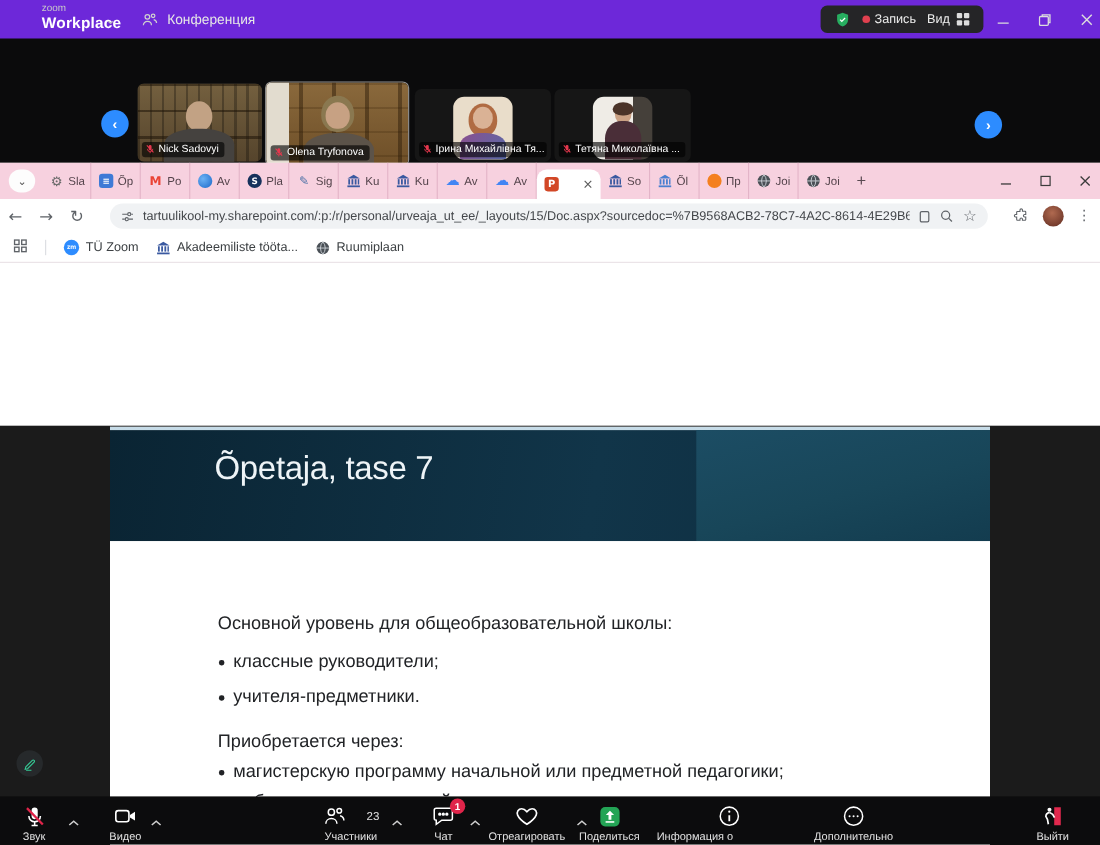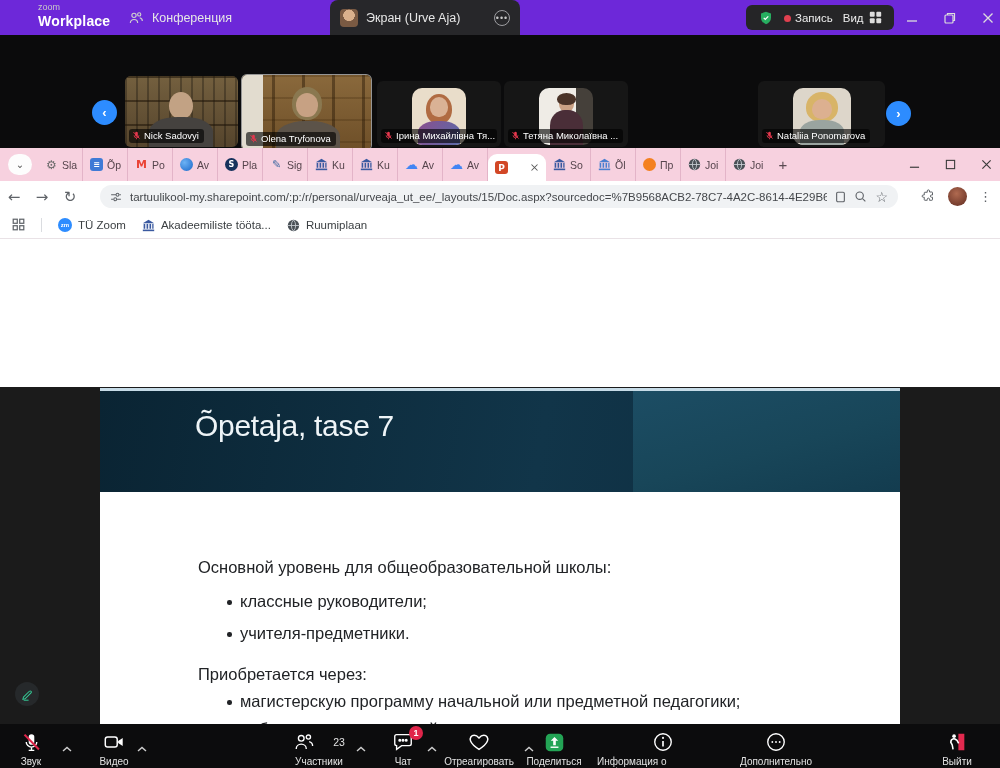--- a/index.html
+++ b/index.html
@@ -82,21 +82,21 @@
 
   
   .content { position:absolute; left:0; top:239px; width:1000px; height:449px; background:#1b1b1b; }
   .slide { position:absolute; left:100px; top:1px; width:800px; height:446px; background:#fff; }
   .slide-topline { height:3px; background:#c6dbe7; }
   .slide-header { position:relative; height:101px; background:linear-gradient(100deg,#0a2433 0%, #113549 55%, #0d2b3d 100%); overflow:hidden;padding-left:20px; }
   .header-light { position:absolute; left:533px; right:0; top:0; bottom:0; background:linear-gradient(165deg,#1c4d64 0%, #184659 55%, #133c4f 100%); }
   .slide-title { position:absolute; left:95px; top:18px; font-size:30px; color:#eef4f7; letter-spacing:-.3px; }
   .slide-body { position:relative; height:342px; background:#fff; color:#212326; font-size:16.5px; font-weight:500; }
   .sline { position:absolute; left:98px; white-space:nowrap; }
-  .sbullet { position:absolute; left:112px; white-space:nowrap;margin-left:28px; }
+  .sbullet { position:absolute; left:112px; white-space:nowrap; }
   .sbullet::before { content:""; position:absolute; left:-13px; top:8px; width:4.5px; height:4.5px; border-radius:50%; background:#212326; }
 
   
   .pencil-btn { position:absolute; left:15px; top:682px; width:24px; height:24px; border-radius:50%; background:#26292b; display:flex; align-items:center; justify-content:center; }
 
   
   .bottombar { position:absolute; left:0; top:724px; width:1000px; height:44px; background:#0c0c0d; }
   .ctrl { position:absolute; top:7px; display:flex; flex-direction:column; align-items:center; gap:3px; color:#e3e3e3; font-size:10px; cursor:pointer; }
   .ctrl .ic-row { height:22px; display:flex; align-items:center; gap:4px; position:relative; }
   .caret { position:absolute; top:14px; cursor:pointer; }
@@ -118,25 +118,20 @@
     <div class="ztab conf">
       <svg width="16" height="16" viewBox="0 0 24 24" fill="none" stroke="#cfcfcf" stroke-width="1.7">
           <circle cx="9" cy="8" r="3.2"></circle>
           <path d="M3.5 19.5c0-3.2 2.5-5.3 5.5-5.3s5.5 2.1 5.5 5.3"></path>
           <circle cx="16.8" cy="6.6" r="2.4"></circle>
           <path d="M17.6 11.7c2.2.5 3.9 2.4 3.9 4.8"></path>
         </svg>
       <span>Конференция</span>
     </div>
 
-    <div class="ztab screen">
-      <span class="mini-avatar"></span>
-      <span>Экран (Urve Aja)</span>
-      <span class="tab-ellipsis">•••</span>
-    </div>
 
     <div class="rec-pill">
       <svg width="16" height="16" viewBox="0 0 24 24">
           <path d="M12 2.5l7.5 2.7v6.3c0 4.8-3.2 8-7.5 9.7-4.3-1.7-7.5-4.9-7.5-9.7V5.2z" fill="#27ae60"></path>
           <path d="M8.6 11.8l2.3 2.4 4.5-4.6" stroke="#fff" stroke-width="1.8" fill="none"></path>
         </svg>
       <span><span class="red-dot"></span><span>Запись</span></span>
       <span style="display:flex;align-items:center;gap:5px;">
         <span>Вид</span>
         <svg width="13" height="13" viewBox="0 0 16 16" fill="#ddd">
@@ -222,35 +217,20 @@
         <svg width="9" height="9" viewBox="0 0 24 24">
             <path d="M12 2a3.5 3.5 0 0 1 3.5 3.5v6a3.5 3.5 0 0 1-7 0v-6A3.5 3.5 0 0 1 12 2z" fill="#e6384e"></path>
             <path d="M5.5 11.5a6.5 6.5 0 0 0 13 0M12 18.5V22" stroke="#e6384e" stroke-width="2.2" fill="none"></path>
             <path d="M4 3l16 17" stroke="#e6384e" stroke-width="2.6"></path>
           </svg>
         <span>Тетяна Миколаївна ...</span>
       </div>
     </div>
 
 
-    <div class="tile" style="left:758px; top:46px; width:127px; height:66px;">
-      <div class="photo p6" style="width:58px;">
-        <div class="head" style="left:13px; top:4px; width:32px; height:30px; background:#d8b468;"></div>
-        <div class="head" style="left:19px; top:11px; width:20px; height:20px; background:#dcb090;"></div>
-        <div class="torso" style="left:7px; top:32px; width:44px; height:25px; background:#9aa4a0;"></div>
-      </div>
-      <div class="name-tag">
-        <svg width="9" height="9" viewBox="0 0 24 24">
-            <path d="M12 2a3.5 3.5 0 0 1 3.5 3.5v6a3.5 3.5 0 0 1-7 0v-6A3.5 3.5 0 0 1 12 2z" fill="#e6384e"></path>
-            <path d="M5.5 11.5a6.5 6.5 0 0 0 13 0M12 18.5V22" stroke="#e6384e" stroke-width="2.2" fill="none"></path>
-            <path d="M4 3l16 17" stroke="#e6384e" stroke-width="2.6"></path>
-          </svg>
-        <span>Nataliia Ponomarova</span>
-      </div>
-    </div>
 
     <div class="nav-arrow" style="left:886px; top:66px;">›</div>
   </div>
 
   <div class="browser">
 
     <div class="tabbar">
       <div class="tab-search">
           <span>⌄</span>
         </div>

